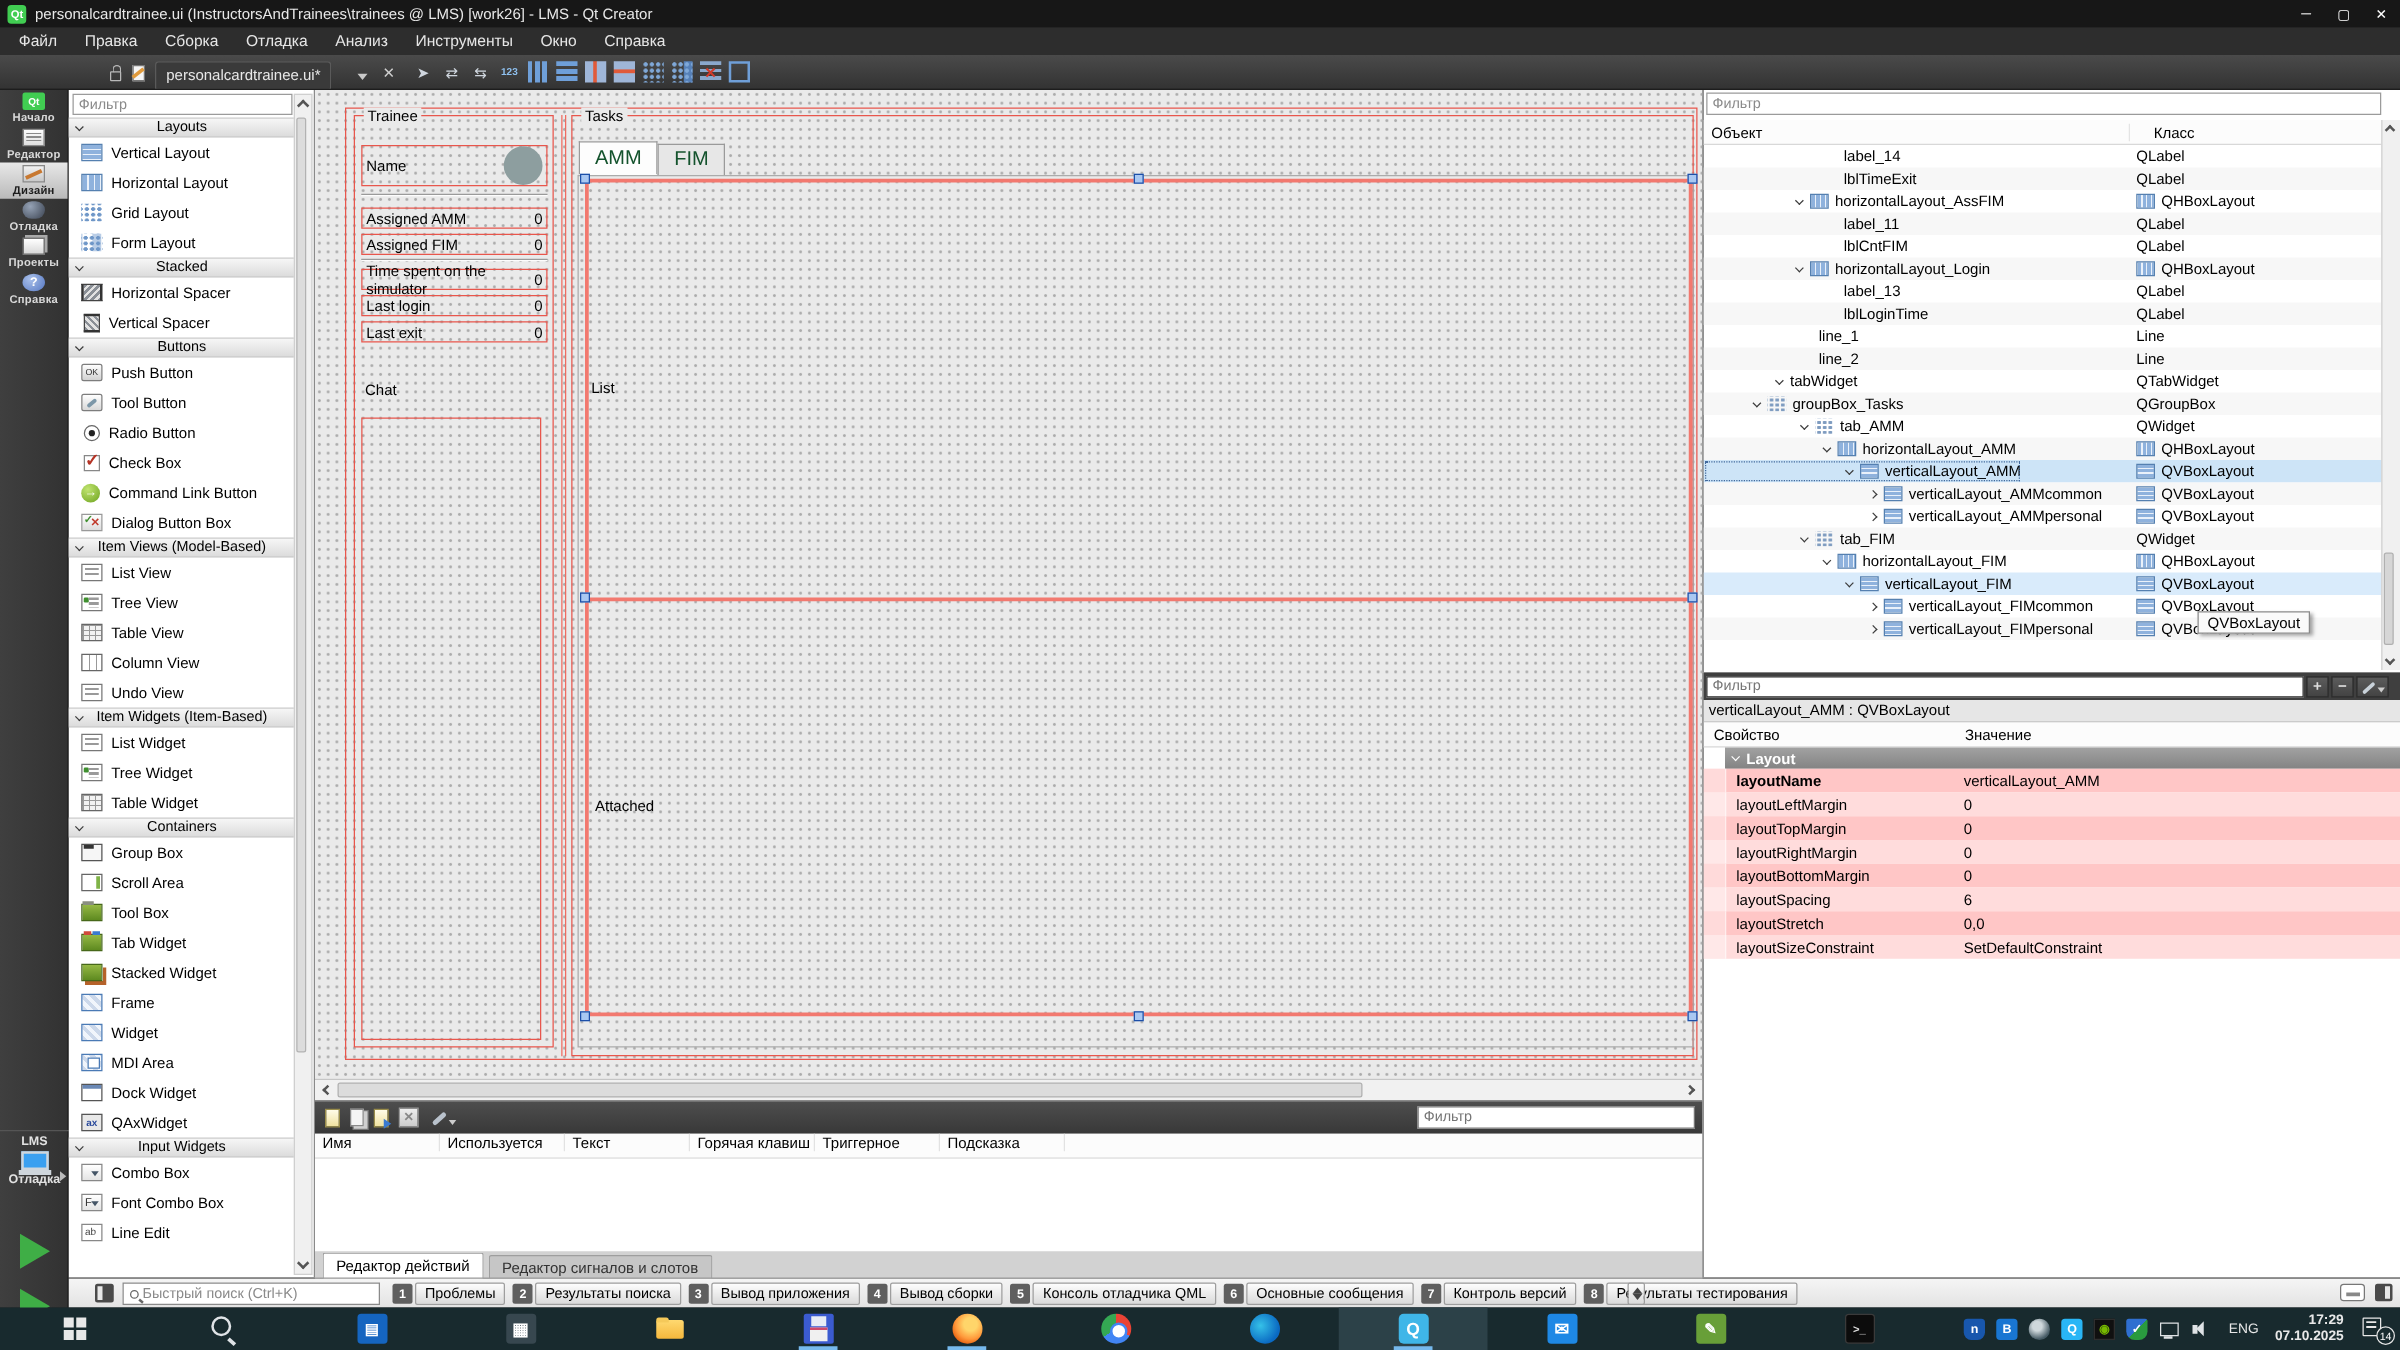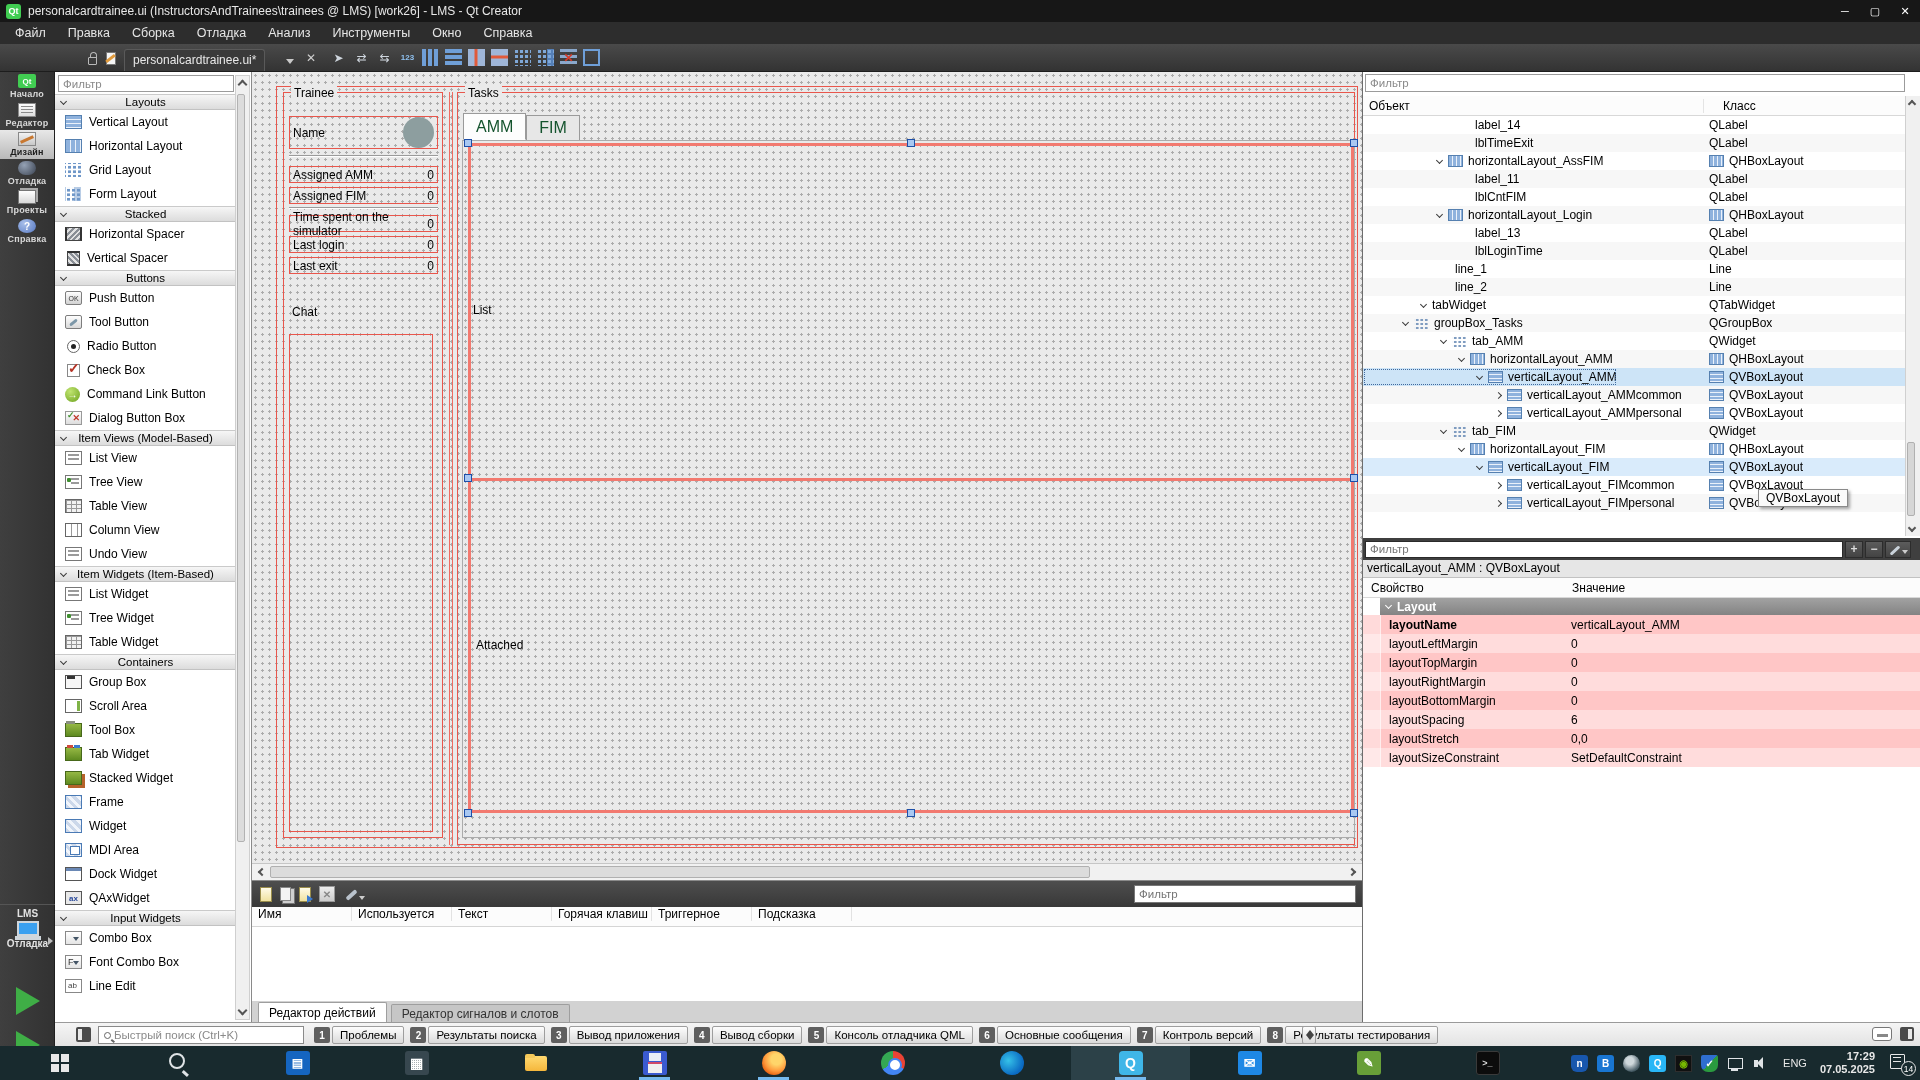--- a/index.html
+++ b/index.html
@@ -1236,21 +1236,21 @@
           </i>
           <i class="tri">
             <span style="display:contents"><i class="trin tr-vol" style="position:absolute;inset:0;font-style:normal;display:flex;align-items:center;justify-content:center">
                 <b></b>
               </i></span>
           </i>
         </span>
       <span class="tlang">ENG</span>
       <span class="tclock">
         <b>17:29</b>
-        <b>07.05.2025</b>
+        <b>07.10.2025</b>
       </span>
       <span class="tnotif">
         <i class="bellsq"></i>
         <b class="badge">14</b>
       </span>
     </div>
   </div>
 
 </div>
 

